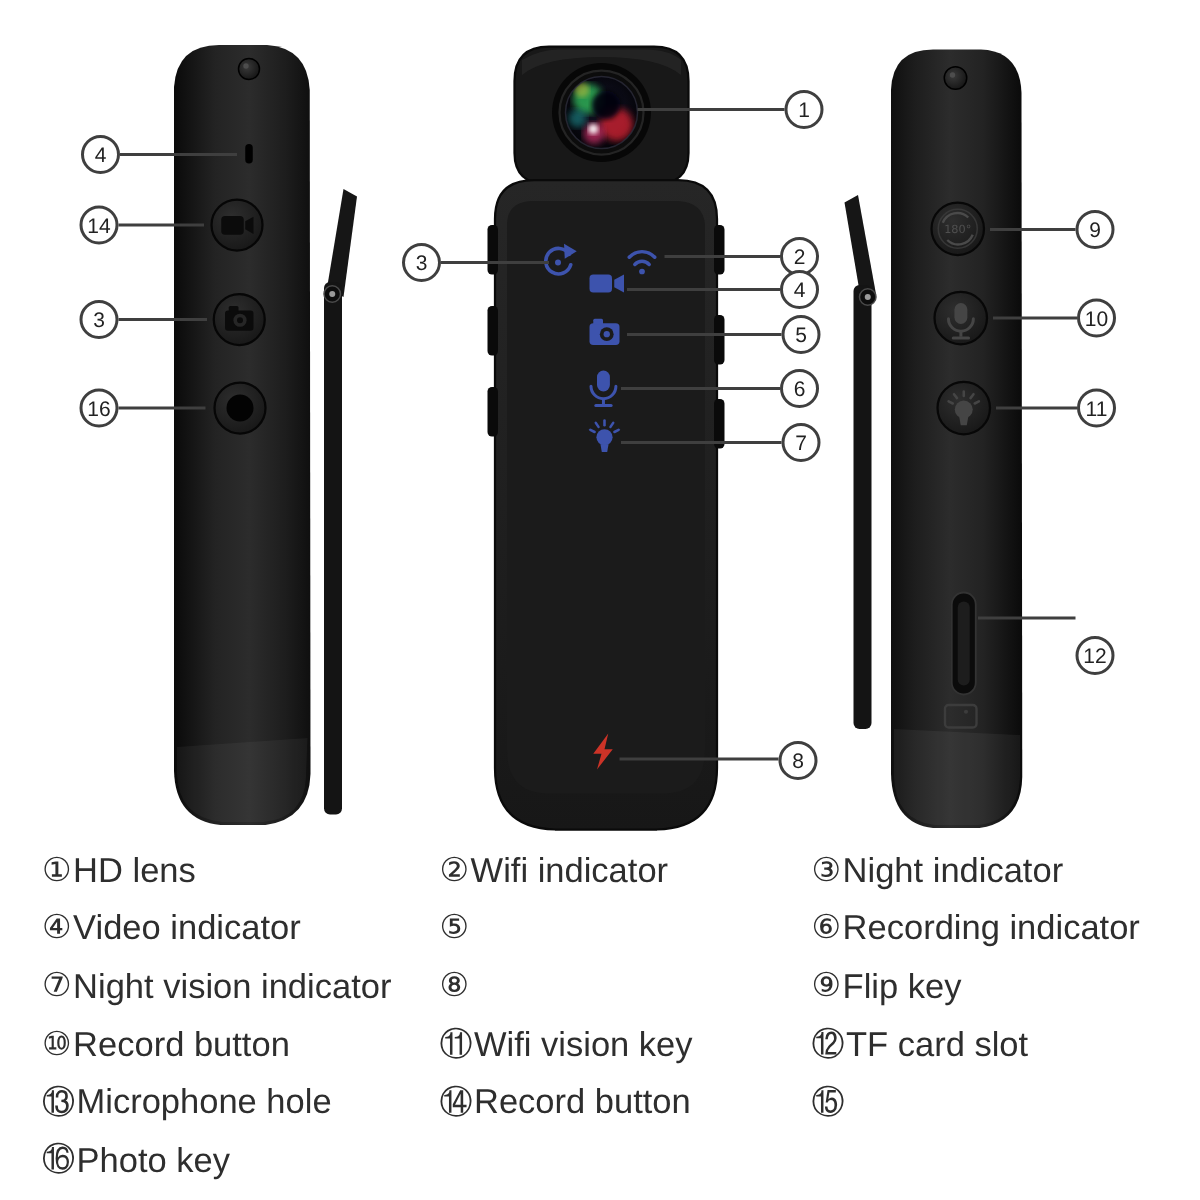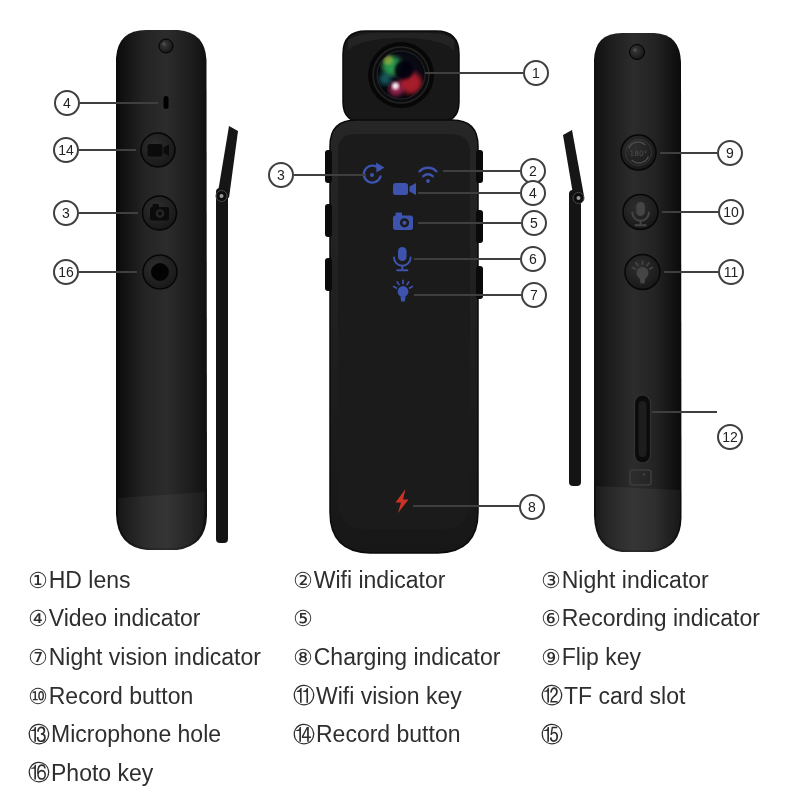--- a/index.html
+++ b/index.html
@@ -317,21 +317,20 @@
     <div class="li">
         <span class="num">⑥</span>
         <span>Recording indicator</span>
       </div>
     <div class="li">
         <span class="num">⑦</span>
         <span>Night vision indicator</span>
       </div>
     <div class="li">
         <span class="num">⑧</span>
-        <span>Charging indicator</span>
       </div>
     <div class="li">
         <span class="num">⑨</span>
         <span>Flip key</span>
       </div>
     <div class="li">
         <span class="num">⑩</span>
         <span>Record button</span>
       </div>
     <div class="li">

